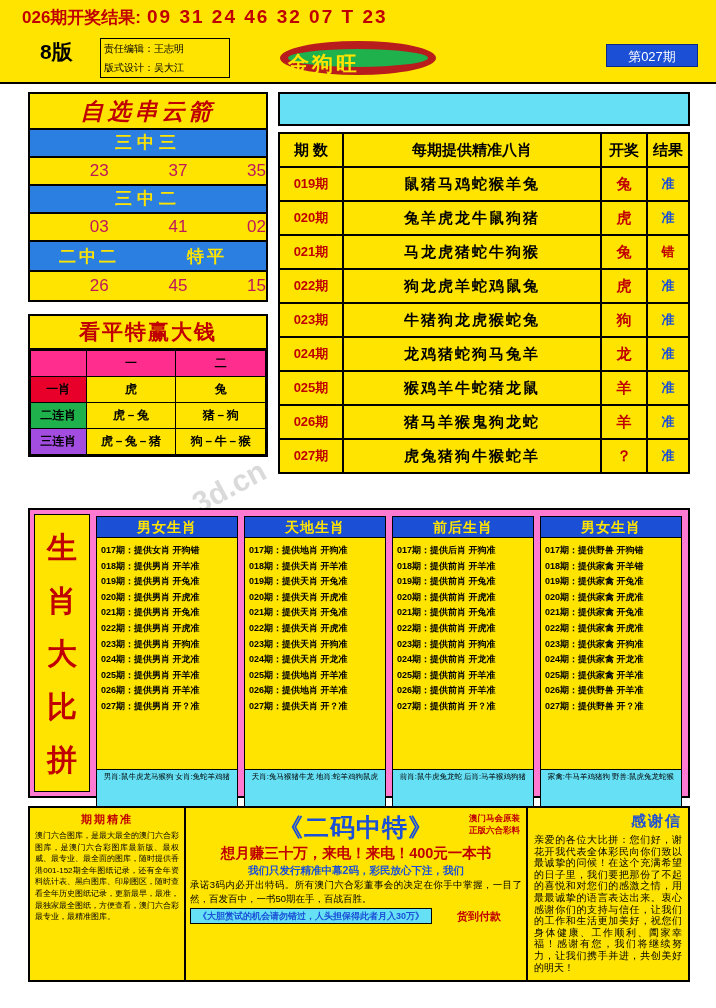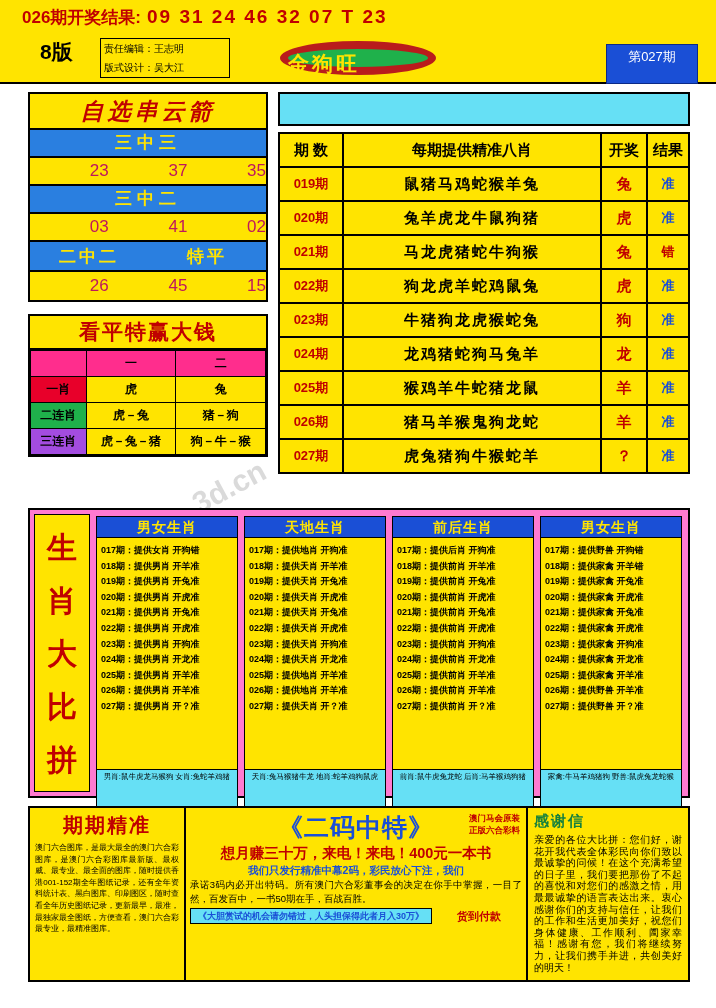--- a/index.html
+++ b/index.html
@@ -54,21 +54,21 @@
     border:8px solid #b91c1c;
     text-align:left;
     line-height:30px;
   }
   .title-oval span {
     font-size:21px; font-weight:bold; color:#ffe400;
     letter-spacing:3px;
   }
   .issue-box {
     position:absolute; right:18px; top:10px;
-    width:92px; height:40px;
+    width:92px; height:23px;
     background:#1a4fd6; color:#fff;
     border:1px solid #0b2a86;
     font-size:13px; text-align:center; line-height:24px;
   }
 
   
   .left-col { position:absolute; left:28px; top:92px; width:240px; }
 
   .zx-box {
     border:2px solid #000;
@@ -164,21 +164,21 @@
   }
 
   
   .bottom {
     position:absolute; left:28px; top:806px; width:662px; height:176px;
     background:#ffe400; border:2px solid #000;
     display:flex;
   }
   .b-col1 { width:156px; border-right:2px solid #000; padding:4px 5px; }
   .b-col1 h3 {
-    margin:0 0 3px 0; text-align:center; font-size:20px; color:#c00000;
+    margin:0 0 3px 0; text-align:center; font-size:11px; color:#c00000;
     letter-spacing:2px;
   }
   .b-col1 p { margin:0; font-size:8px; line-height:11.6px; color:#000; text-align:justify; }
 
   .b-col2 { width:342px; border-right:2px solid #000; padding:2px 4px; position:relative; }
   .ribbon {
     text-align:center; position:relative; height:34px;
   }
   .ribbon .rtxt {
     font-size:25px; font-weight:bold; color:#1a4fd6;
@@ -196,21 +196,21 @@
   }
   .b-col2 .l4 .q {
     flex:1; font-size:9px; color:#1a4fd6; background:#66e0f5;
     border:1px solid #000; text-align:center; line-height:14px; font-weight:bold;
   }
   .b-col2 .l4 .pay {
     width:86px; font-size:11px; color:#c00000; font-weight:bold; text-align:center;
   }
 
   .b-col3 { flex:1; padding:4px 6px; }
-  .b-col3 h3 { margin:0 0 3px 0; text-align:left; font-size:15px; color:#15803d; letter-spacing:2px; }
+  .b-col3 h3 { margin:0 0 3px 0; text-align:right; font-size:15px; color:#1d4ed8; letter-spacing:2px; }
   .b-col3 p { margin:0; font-size:10px; line-height:11.6px; color:#000; text-align:justify; }
 
   
   .wm {
     position:absolute; left:190px; top:470px;
     font-size:30px; color:rgba(150,150,150,0.35);
     transform:rotate(-28deg); pointer-events:none;
     font-weight:bold;
   }
 </style>

